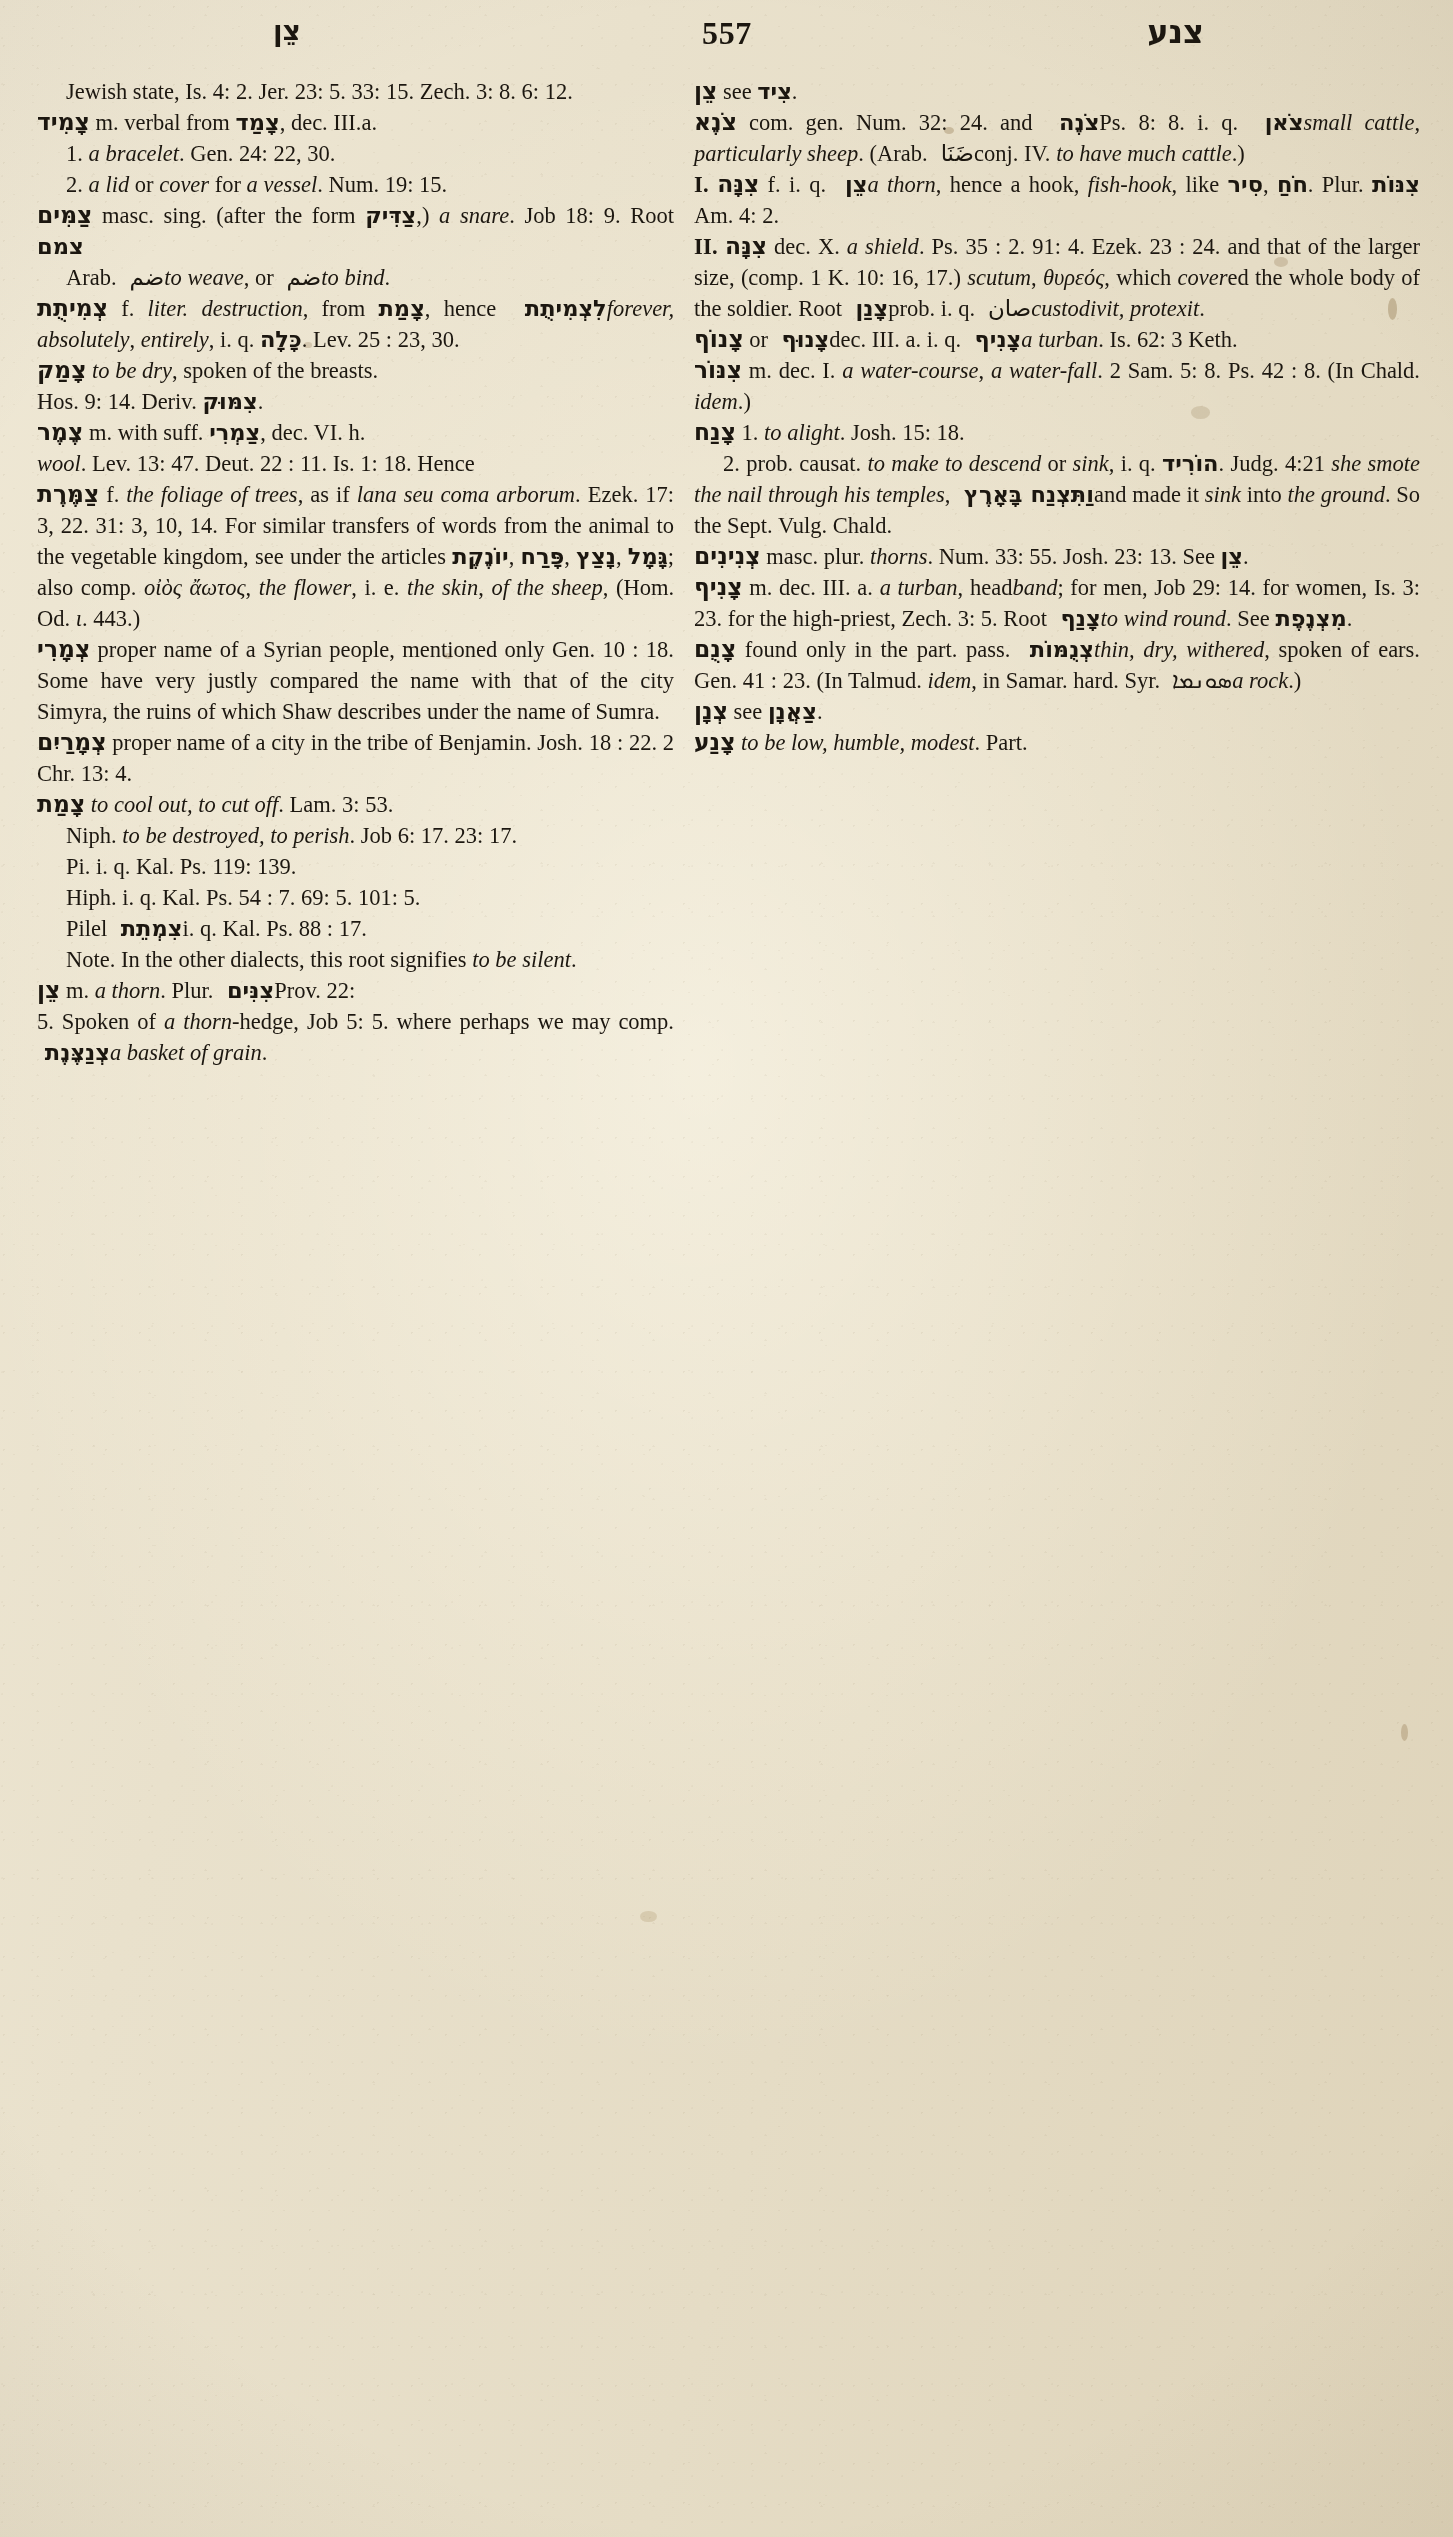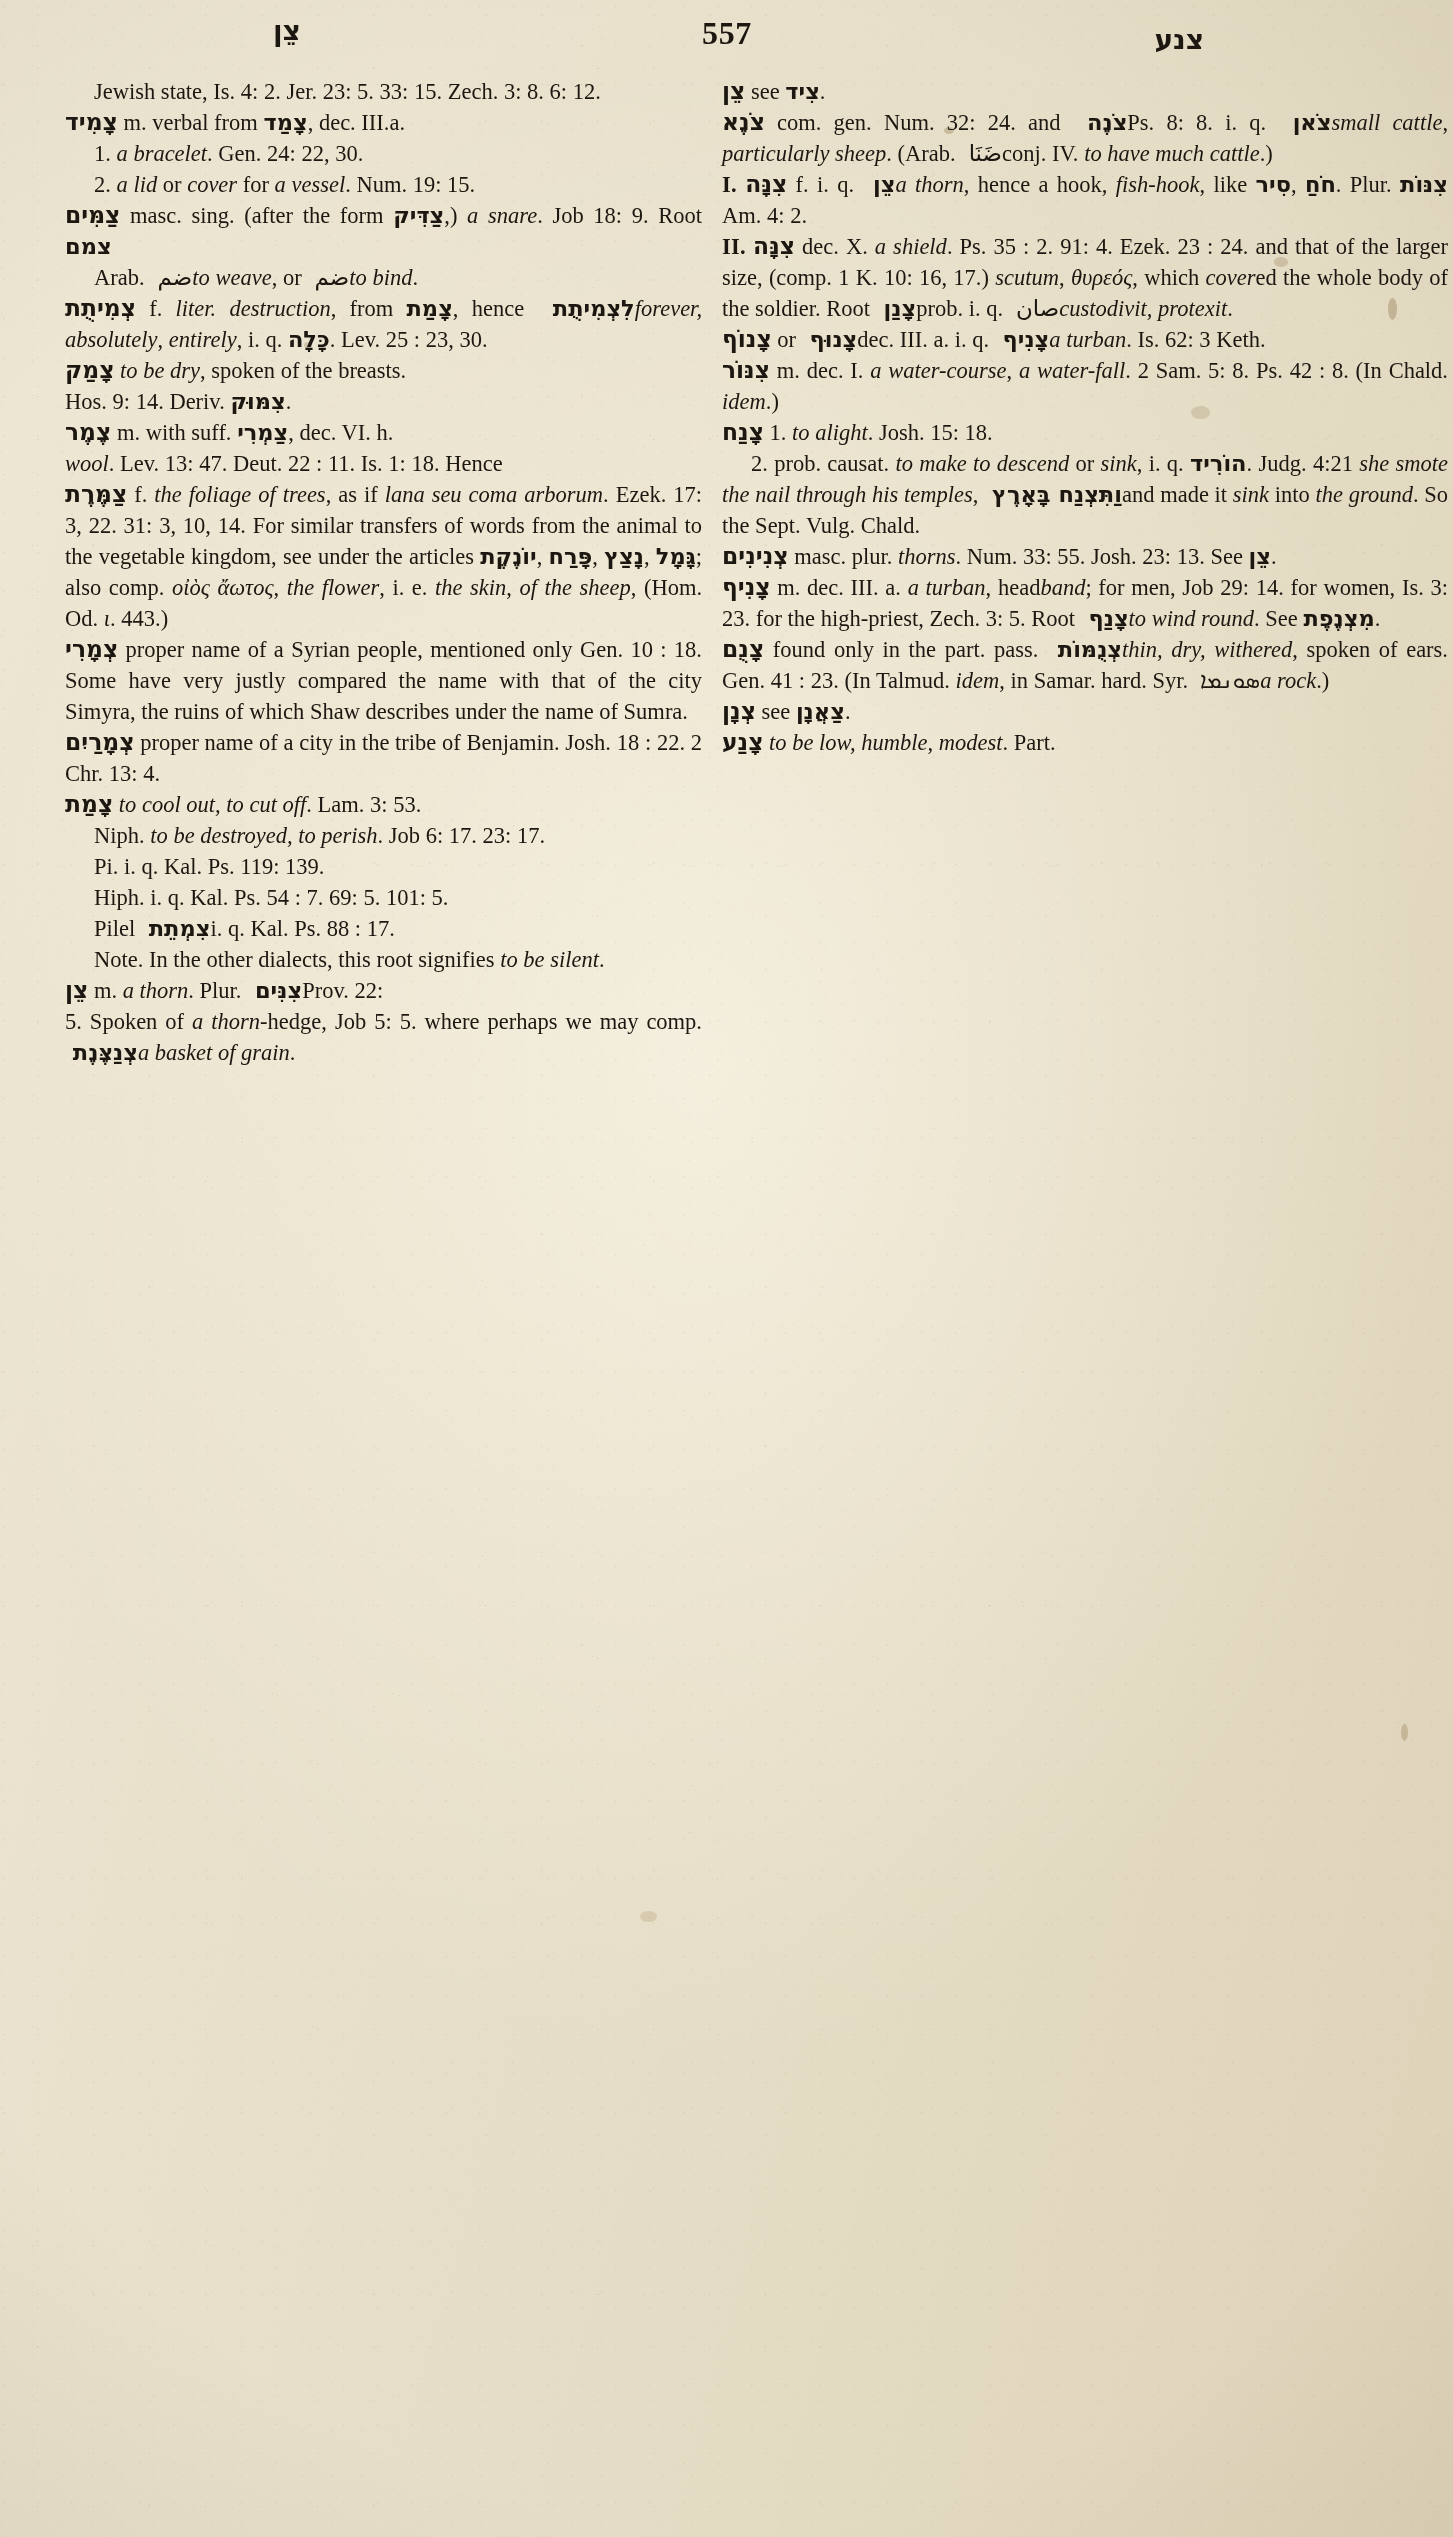--- a/index.html
+++ b/index.html
@@ -36,26 +36,26 @@
 
   .page{position:absolute;inset:0;}
 
   
   .header{
     position:absolute;left:0;right:0;top:11.4px;height:55px;
   }
   .hdr-left{position:absolute;left:273px;top:2.5px;font-size:28px;}
   .hdr-center{position:absolute;left:0;right:0;text-align:center;top:3.8px;
     font-size:32px;font-weight:700;letter-spacing:0.6px;}
-  .hdr-right{position:absolute;right:250px;top:12px;font-size:28px;text-align:center;}
+  .hdr-right{position:absolute;right:250px;top:2px;font-size:32px;text-align:center;}
 
   .heb{font-family:"DejaVu Sans","DejaVu Serif",serif;direction:rtl;unicode-bidi:isolate;font-weight:700;}
 
   
-  .cols{position:absolute;left:0;right:0;top:76px;bottom:25px;margin-left:28px;}
+  .cols{position:absolute;left:0;right:0;top:76px;bottom:25px;}
   .col{
     position:absolute;top:0;bottom:0;
     font-size:22.5px;
     line-height:31px;
     text-align:justify;
     text-justify:inter-word;
     hyphens:manual;
   }
   .col-left{left:37px;width:637px;}
   .col-right{left:694px;width:726px;}

